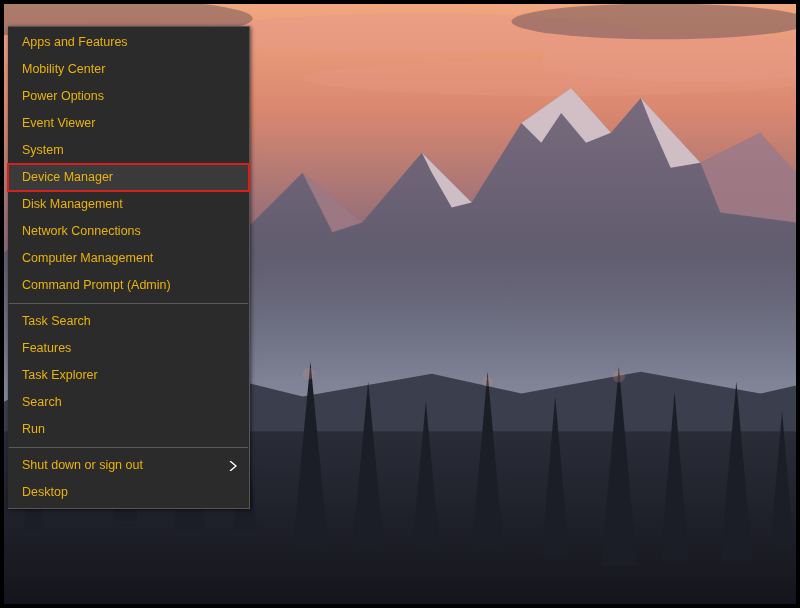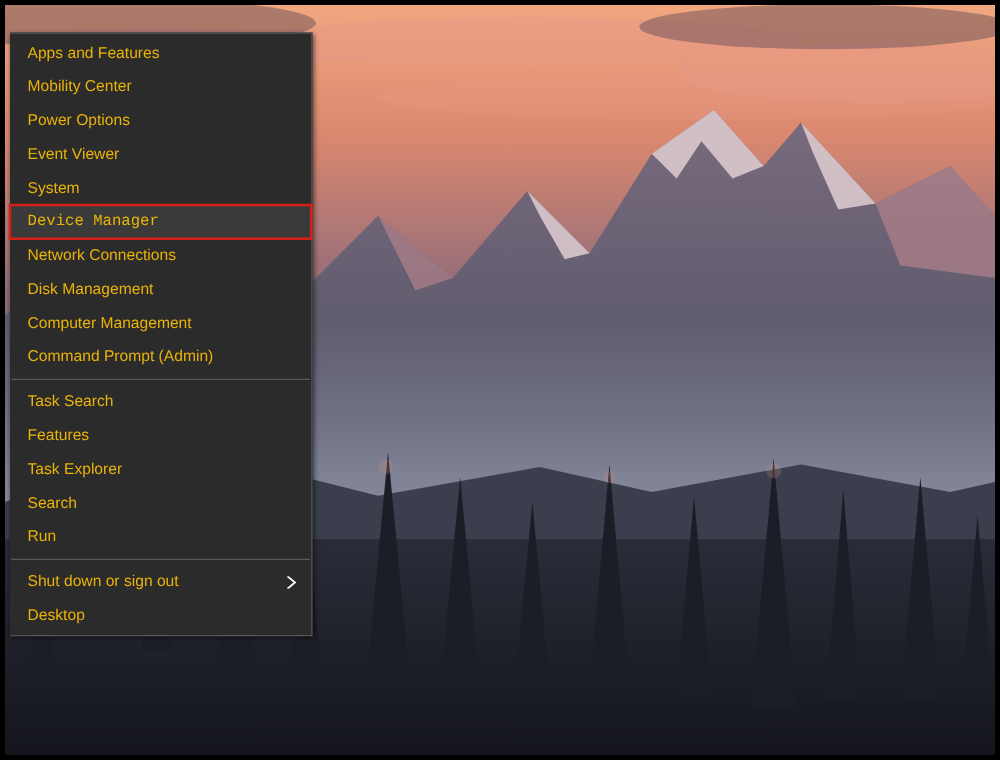--- a/index.html
+++ b/index.html
@@ -35,21 +35,20 @@
       height: 27px;
       line-height: 27px;
       padding: 0 14px 0 14px;
       white-space: nowrap;
       cursor: default;
     }
     .context-menu .item.highlighted {
       outline: 2px solid #d8201a;
       outline-offset: -1px;
       background: #3a3a3a;
-      font-family: Liberation Mono, monospace;
     }
     .context-menu .sep {
       margin: 4px 1px;
       height: 1px;
       background: #5a5a5a;
     }
     .context-menu .chevron {
       position: absolute;
       right: 12px;
       top: 50%;
@@ -172,22 +171,22 @@
   </svg>
 </div>
 
 <div class="context-menu" id="context-menu">
     <div class="item"><span>Apps and Features</span></div>
     <div class="item"><span>Mobility Center</span></div>
     <div class="item"><span>Power Options</span></div>
     <div class="item"><span>Event Viewer</span></div>
     <div class="item"><span>System</span></div>
     <div class="item highlighted"><span>Device Manager</span></div>
+    <div class="item"><span>Disk Management</span></div>
     <div class="item"><span>Network Connections</span></div>
-    <div class="item"><span>Disk Management</span></div>
     <div class="item"><span>Computer Management</span></div>
     <div class="item"><span>Command Prompt (Admin)</span></div>
     <div class="sep"></div>
     <div class="item"><span>Task Search</span></div>
     <div class="item"><span>Features</span></div>
     <div class="item"><span>Task Explorer</span></div>
     <div class="item"><span>Search</span></div>
     <div class="item"><span>Run</span></div>
     <div class="sep"></div>
     <div class="item"><span>Shut down or sign out</span><span class="chevron">

